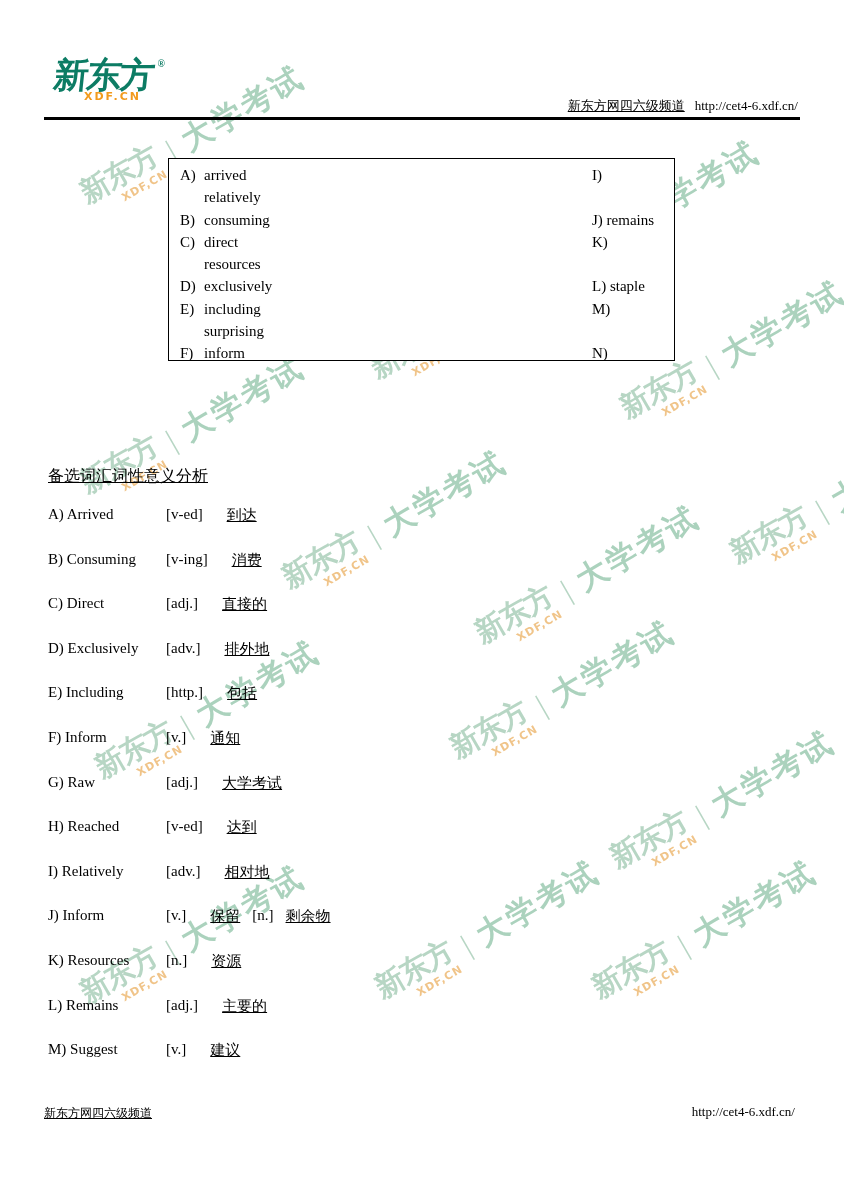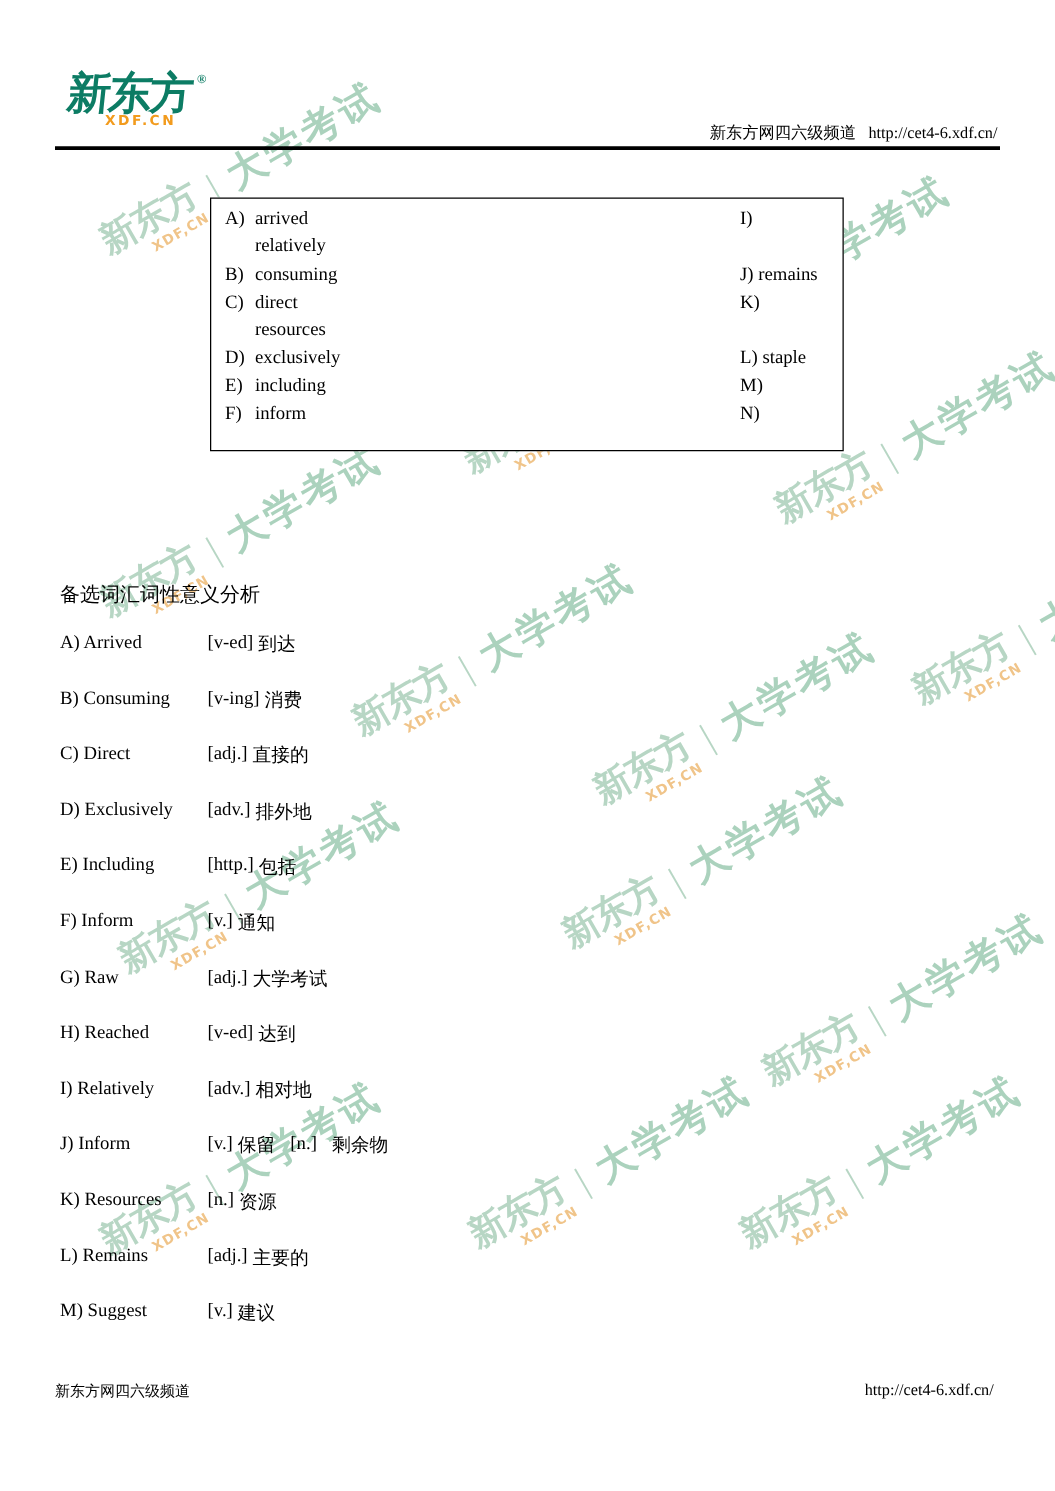--- a/index.html
+++ b/index.html
@@ -42,28 +42,28 @@
   
   .wb-box{
     position:absolute;left:168px;top:158px;width:505px;height:196px;
     border:1px solid #000;background:#fff;overflow:hidden;z-index:2;
     padding-top:5px;box-sizing:content-box;font-size:15px;
   }
   .wb-row{position:relative;height:22.3px;line-height:22.3px;padding-left:11px;}
   .wb-label{display:inline-block;width:24px;}
   .wb-right{position:absolute;left:423px;top:0;}
   
-  .zh{font-family:"DejaVu Sans",sans-serif;}
+  .zh{font-family:"DejaVu Sans",sans-serif;text-decoration:underline;}
   .an-heading{
     position:absolute;left:48px;top:466px;z-index:2;font-size:16px;font-weight:500;
   }
   .an-list{position:absolute;left:48px;top:506px;z-index:2;}
   .an-item{height:44.6px;font-size:15px;display:flex;align-items:flex-start;white-space:nowrap;}
   .an-lw{display:inline-block;width:118px;}
-  .an-pos{margin-right:4px;text-align:right;}
+  .an-pos{margin-right:24px;text-align:right;}
   .an-mean{font-weight:500;font-size:15px;}
   .an-pos2{margin:0 12px 0 12px;font-family:"Liberation Serif","DejaVu Serif",serif;font-weight:400;}
   
   .footer-left{position:absolute;left:44px;top:1105px;font-size:12px;z-index:2;}
   .footer-right{position:absolute;right:49px;top:1104px;font-size:13px;z-index:2;}
 </style>
 </head>
 <body>
 
 <div id="watermarks">
@@ -215,20 +215,24 @@
   </div>
   <div class="wb-row">
     <span class="wb-label">D)</span><span class="wb-word">exclusively</span>
     <span class="wb-right">L) staple</span>
   </div>
   <div class="wb-row">
     <span class="wb-label">E)</span><span class="wb-word">including</span>
     <span class="wb-right">M)</span>
   </div>
   <div class="wb-row">
+    <span class="wb-label"></span><span class="wb-word">surprising</span>
+    <span class="wb-right"></span>
+  </div>
+  <div class="wb-row">
     <span class="wb-label">F)</span><span class="wb-word">inform</span>
     <span class="wb-right">N)</span>
   </div>
 </div>
 
 <div class="an-heading zh">备选词汇词性意义分析</div>
 
 <div class="an-list">
   <div class="an-item">
     <span class="an-lw"><span>A)</span> <span>Arrived</span></span>

